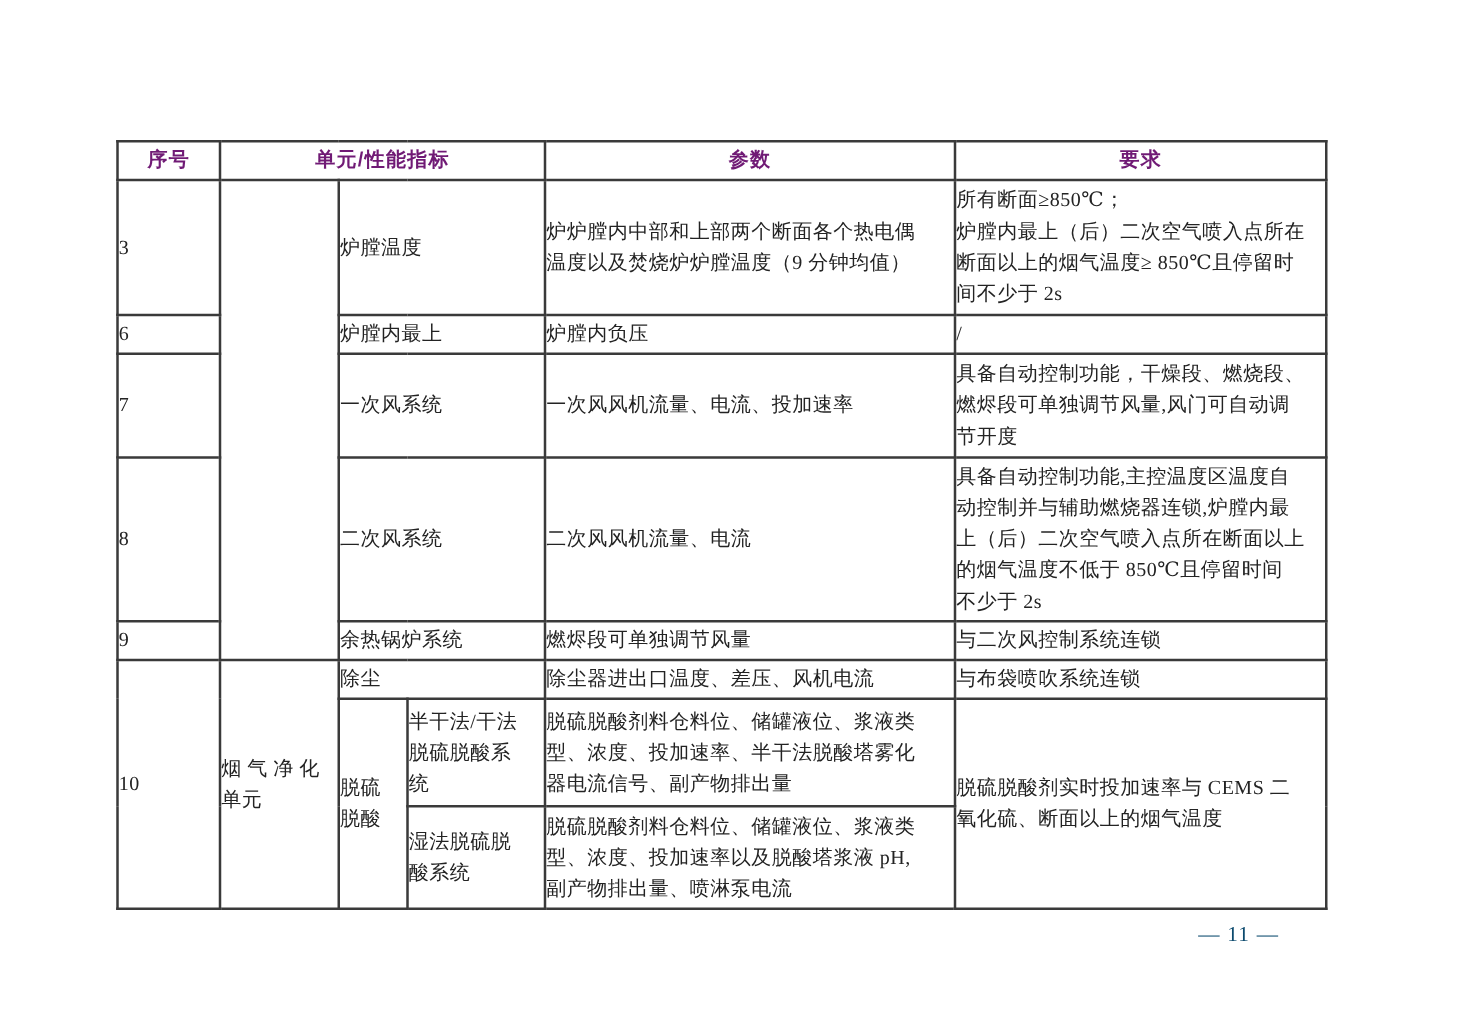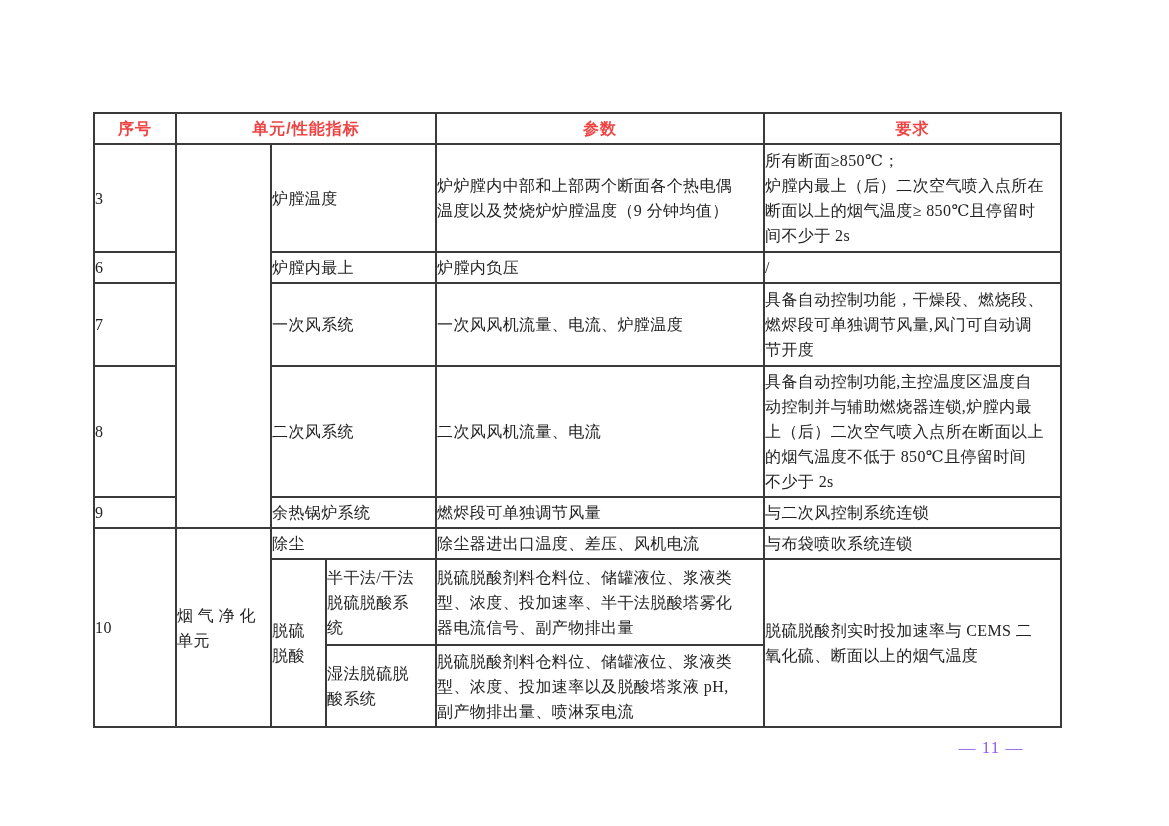--- a/index.html
+++ b/index.html
@@ -34,21 +34,21 @@
     white-space: pre-line;
     overflow: hidden;
     font-weight: normal;
     text-align: left;
   }
   table.doc-table th {
     font-family: "Liberation Sans", "DejaVu Sans", sans-serif;
     font-weight: bold;
     text-align: center;
     letter-spacing: 1px;
-    color: #ef4444;
+    color: #701a75;
     padding: 2px 4px;
   }
   .h-header { height: 30px; }
   .h-r3  { height: 108px; }
   .h-r6  { height: 27px; }
   .h-r7  { height: 83px; }
   .h-r8  { height: 126px; }
   .h-r9  { height: 27px; }
   .h-r10a { height: 30px; }
   .h-r10b { height: 86px; }
@@ -57,21 +57,21 @@
   td.unit-cell { padding-left: 6px; padding-right: 4px; font-family: Liberation Serif, serif; }
   td.group-cell { padding-left: 6px; padding-right: 2px; }
   .page-number {
     position: absolute;
     left: 948px;
     top: 738px;
     width: 86px;
     text-align: center;
     font-size: 17px;
     letter-spacing: 1px;
-    color: #8b5cf6;
+    color: #0c4a6e;
   }
 </style>
 </head>
 <body>
 
 <div class="page">
 
   <table class="doc-table">
     <colgroup>
       <col style="width:82px">
@@ -105,21 +105,21 @@
     <tr class="h-r6">
       <td class="center">6</td>
       <td colspan="2">炉膛内最上</td>
       <td>炉膛内负压</td>
       <td class="center">/</td>
     </tr>
 
     <tr class="h-r7">
       <td class="center">7</td>
       <td colspan="2">一次风系统</td>
-      <td>一次风风机流量、电流、炉膛温度</td>
+      <td>一次风风机流量、电流、投加速率</td>
       <td>具备自动控制功能，干燥段、燃烧段、
 燃烬段可单独调节风量,风门可自动调
 节开度</td>
     </tr>
 
     <tr class="h-r8">
       <td class="center">8</td>
       <td colspan="2">二次风系统</td>
       <td>二次风风机流量、电流</td>
       <td>具备自动控制功能,主控温度区温度自

